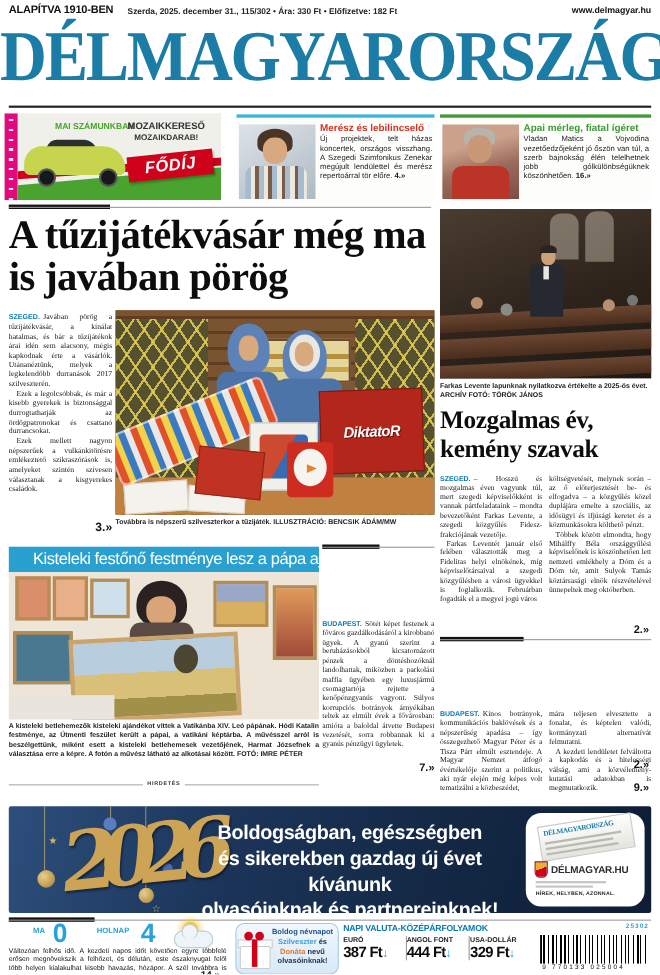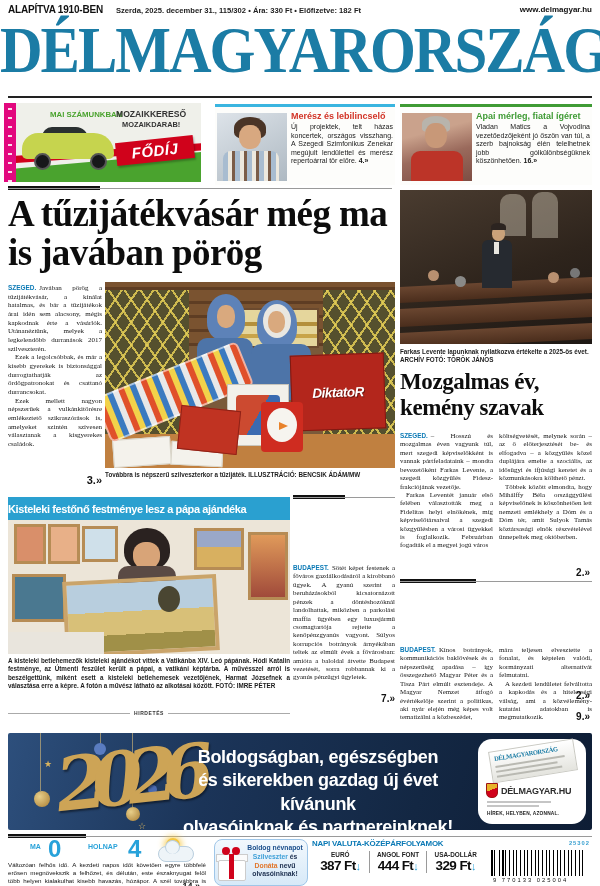--- a/index.html
+++ b/index.html
@@ -142,21 +142,21 @@
   .adat-art{left:400px;top:646px;width:192px;height:78px}
   .adat-art .endref{right:2px;bottom:2px}
 
   
   .h2c{left:293px;top:503px;width:102px;font-size:19px;line-height:1.1;letter-spacing:-.3px;font-weight:bold;color:#0d0d0d}
   .ferr-art{left:293px;top:564px;width:102px;height:140px;overflow:hidden}
   .ferr-ref{left:293px;top:688px;width:102px;text-align:right}
 
   
   .kbanner{left:8px;top:497px;width:282px;height:23px;background:#2aa0d0;display:flex;align-items:center}
-  .kbanner span{color:#fff;font-weight:bold;font-size:11px;letter-spacing:-.4px;padding-left:0;white-space:nowrap}
+  .kbanner span{color:#fff;font-weight:normal;font-size:15px;letter-spacing:-.4px;padding-left:22px;white-space:nowrap}
   .photo-paint{left:8px;top:520px;width:282px;height:134px;background:#ece5d8;overflow:hidden}
   .fr{border:3px solid #b68c55}
   .fr.f1{left:6px;top:4px;width:26px;height:34px;background:#d98f6a}
   .fr.f2{left:40px;top:4px;width:26px;height:34px;background:#e8b088}
   .fr.f3{left:74px;top:6px;width:30px;height:30px;background:#cfe0ea}
   .fr.f4{left:186px;top:8px;width:44px;height:36px;background:linear-gradient(#9aa8c8 0 45%,#d8b060 45%)}
   .fr.f5{left:240px;top:12px;width:34px;height:62px;background:linear-gradient(#e09a5a,#a04a3a)}
   .pw-hair{left:116px;top:8px;width:46px;height:42px;background:#2a2220;border-radius:50% 50% 42% 42%}
   .pw-face{left:125px;top:22px;width:27px;height:27px;background:#d8a478;border-radius:45%}
   .pw-body{left:110px;top:46px;width:58px;height:32px;background:#5a4a44;border-radius:10px 10px 0 0}
@@ -222,21 +222,21 @@
   .gift-lid{position:absolute;left:-2px;top:8px;width:30px;height:6px;background:#fbfbfb;border:1px solid #ccc}
   .gift-box2{position:absolute;left:0;top:14px;width:26px;height:19px;background:#fff;border:1px solid #ccc;border-radius:2px}
   .gift-rib{position:absolute;left:11px;top:8px;width:5px;height:25px;background:#d0021b}
   .gift-bow{position:absolute;left:4px;top:1px;width:8px;height:8px;border-radius:50%;background:#d0021b;box-shadow:10px 0 0 #d0021b}
   .nd-txt{left:31px;top:4px;width:58px;text-align:center;font-weight:bold;font-size:6.8px;line-height:1.3;color:#1c2f4f}
   .nd-b{color:#1c4f8c}.nd-n1{color:#3fa0d8}.nd-n2{color:#e2762a}
 
   .cur{left:312px;top:839px;width:172px}
   .cur-title{font-size:7.9px;font-weight:bold;color:#0a79b5;letter-spacing:-.2px}
   .cur-row{display:flex;margin-top:3px}
-  .cur-cell{width:57px;text-align:center}
+  .cur-cell{width:57px;}
   .cur-cell + .cur-cell{border-left:1px solid #9a9a9a}
   .cur-lbl{font-size:6.4px;font-weight:bold;color:#222}
   .cur-val{font-size:13.5px;font-weight:800;letter-spacing:-.6px;color:#0d0d0d}
   .cur-val .arr{color:#28a2da;font-weight:bold;font-size:11px}
 
   .bcode{left:489px;top:839px;width:103px;height:46px;background:#fff}
   .bars{position:absolute;left:2px;top:11px;width:98px;height:26px;
         background:repeating-linear-gradient(90deg,#000 0 1.5px,#fff 1.5px 3px,#000 3px 4px,#fff 4px 7.5px,#000 7.5px 8.5px,#fff 8.5px 11px)}
   .bc-top{position:absolute;right:2px;top:1px;font-size:5.8px;font-weight:bold;color:#3aa0d0;letter-spacing:1px}
   .bc-num{position:absolute;left:4px;top:38px;font-size:5.8px;letter-spacing:2px;color:#111}

